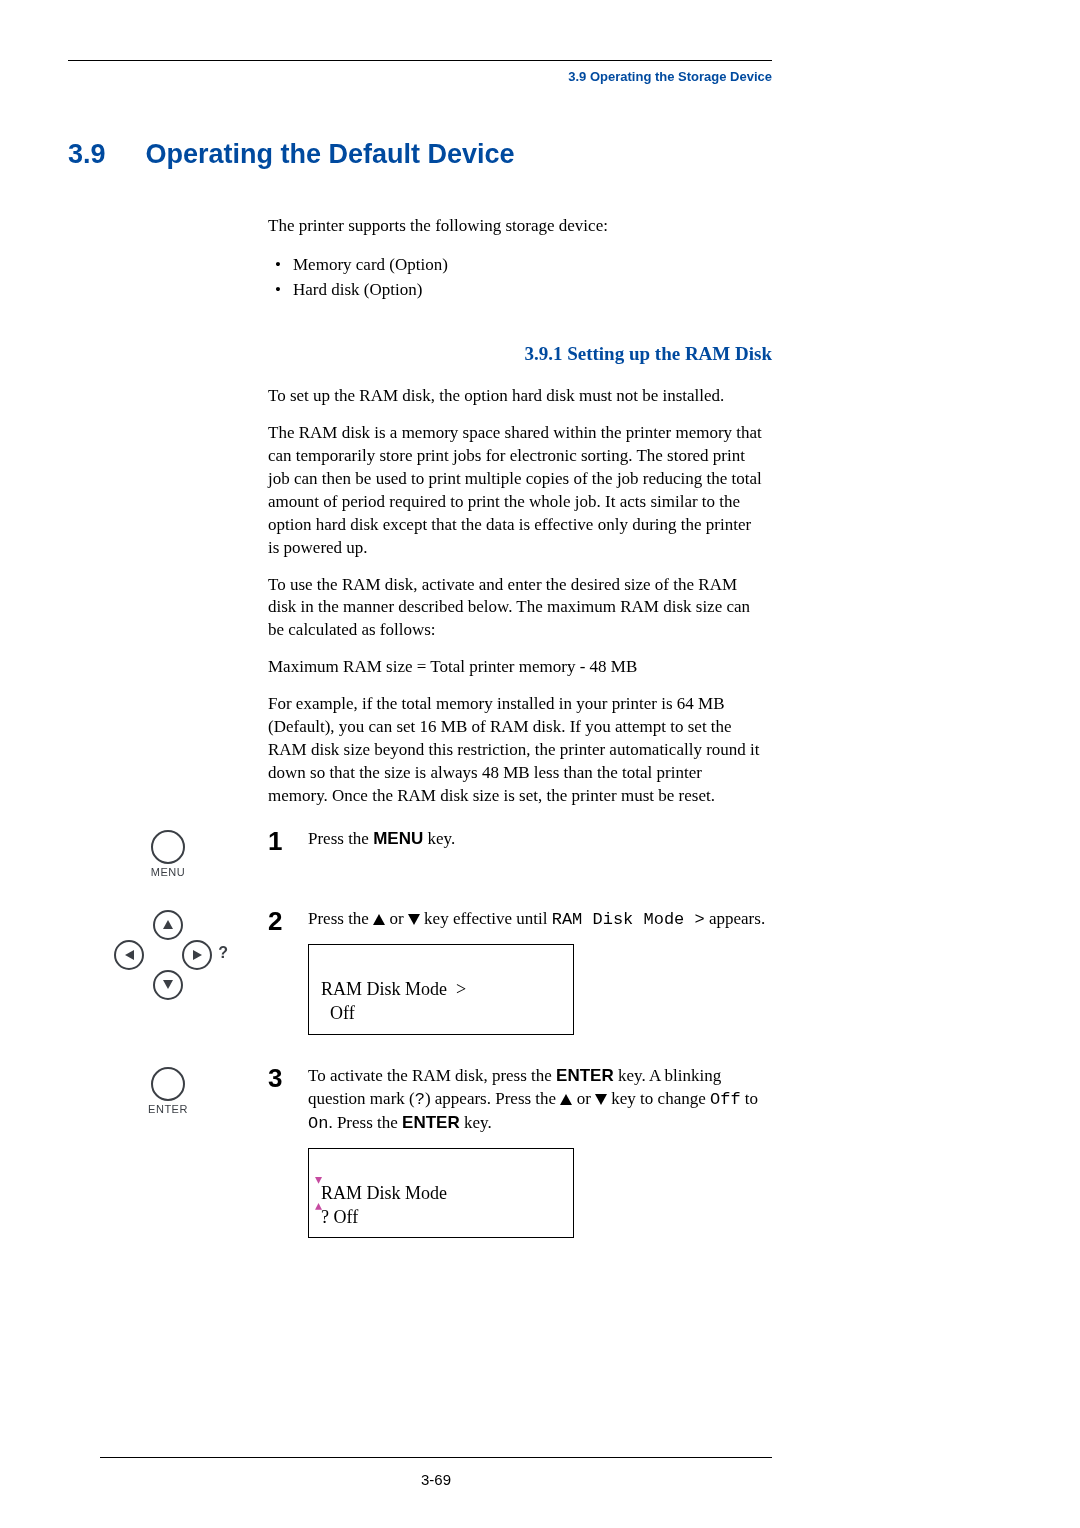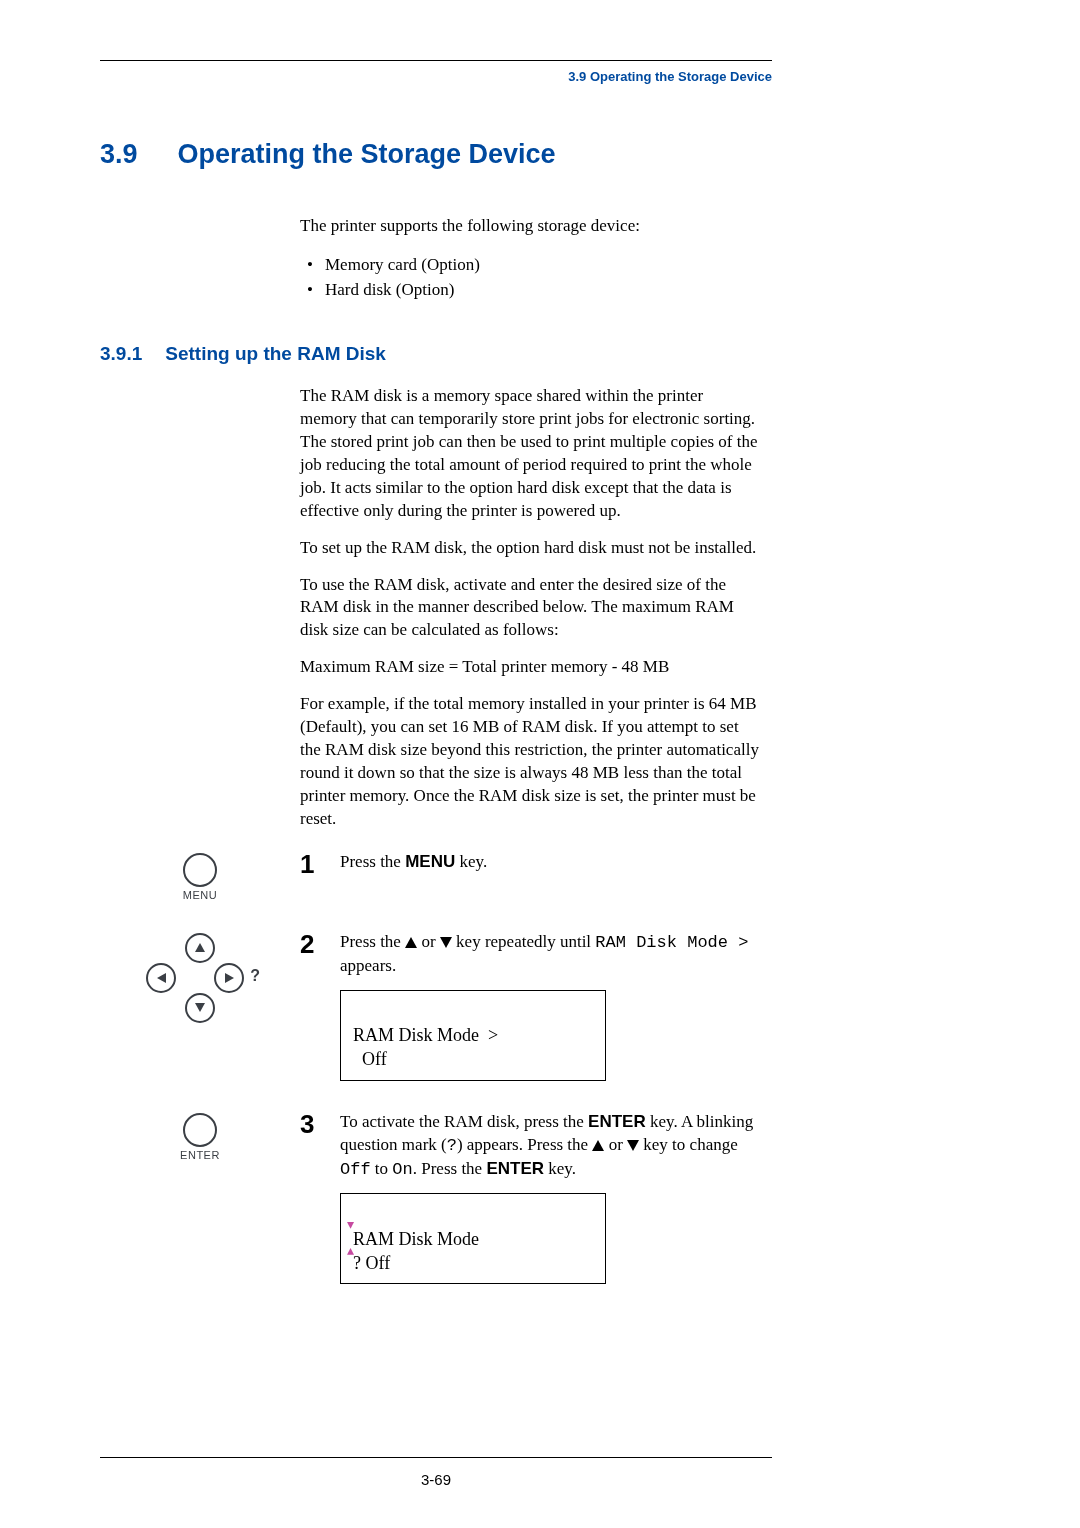--- a/index.html
+++ b/index.html
@@ -6,21 +6,21 @@
     margin: 0;
     padding: 0;
     font-family: "Times New Roman", Times, serif;
     background: #fff;
     color: #000;
   }
   .page {
     width: 872px;
     height: 1528px;
     box-sizing: border-box;
-    padding: 60px 100px 40px 100px;
+    padding: 60px 100px 40px 68px;
     position: relative;
   }
   .header-rule {
     border-top: 1.5px solid #000;
     margin-bottom: 8px;
   }
   .running-head {
     text-align: right;
     color: #004a9f;
     font-family: Arial, Helvetica, sans-serif;
@@ -57,24 +57,25 @@
     list-style: none;
     position: relative;
   }
   ul.bullets li::before {
     content: "•";
     position: absolute;
     left: -18px;
   }
   h2.subsection {
     color: #004a9f;
-    font-family: Liberation Sans, sans-serif;
+    font-family: Liberation Serif, serif;
     font-weight: bold;
     font-size: 19px;
     margin: 40px 0 20px 0;
+    text-align: right;
   }
   h2.subsection .num {
     display: inline-block;
     width: 60px;
   }
   .mono {
     font-family: "Courier New", Courier, monospace;
   }
   .step-row {
     display: flex;
@@ -224,39 +225,39 @@
 </head>
 <body>
 
 <div class="page">
 
   <div class="header-rule"></div>
   <div class="running-head">3.9 Operating the Storage Device</div>
 
   <h1 class="section">
     <span class="num">3.9</span>
-    <span>Operating the Storage Device</span>
+    <span>Operating the Default Device</span>
   </h1>
 
   <div class="body-indent">
     <p>The printer supports the following storage device:</p>
     <ul class="bullets">
       <li>Memory card (Option)</li>
       <li>Hard disk (Option)</li>
     </ul>
   </div>
 
   <h2 class="subsection">
     <span class="num">3.9.1</span>
     <span>Setting up the RAM Disk</span>
   </h2>
 
   <div class="body-indent">
+    <p>To set up the RAM disk, the option hard disk must not be installed.</p>
     <p>The RAM disk is a memory space shared within the printer memory that can temporarily store print jobs for electronic sorting. The stored print job can then be used to print multiple copies of the job reducing the total amount of period required to print the whole job. It acts similar to the option hard disk except that the data is effective only during the printer is powered up.</p>
-    <p>To set up the RAM disk, the option hard disk must not be installed.</p>
     <p>To use the RAM disk, activate and enter the desired size of the RAM disk in the manner described below. The maximum RAM disk size can be calculated as follows:</p>
     <p>Maximum RAM size = Total printer memory - 48 MB</p>
     <p>For example, if the total memory installed in your printer is 64 MB (Default), you can set 16 MB of RAM disk. If you attempt to set the RAM disk size beyond this restriction, the printer automatically round it down so that the size is always 48 MB less than the total printer memory. Once the RAM disk size is set, the printer must be reset.</p>
   </div>
 
   <div class="step-row">
     <div class="step-left">
       <span class="circ-btn"></span>
       <span class="icon-label">MENU</span>
     </div>
@@ -285,21 +286,21 @@
         <span class="circ-btn small right">
             <span class="tri-right"></span>
           </span>
         <span class="q">?</span>
       </div>
     </div>
     <div class="step-right">
       <div class="step-num">2</div>
       <div class="step-body">
         <p>
-          <span>Press the  </span><span class="tri-up"></span><span> or </span><span class="tri-down"></span><span> key repeatedly until </span><span class="mono">RAM Disk Mode &gt;</span><span> appears.</span>
+          <span>Press the  </span><span class="tri-up"></span><span> or </span><span class="tri-down"></span><span> key effective until </span><span class="mono">RAM Disk Mode &gt;</span><span> appears.</span>
         </p>
         <div class="lcd">
 <span>RAM Disk Mode  &gt;</span>
 <span>  Off</span></div>
       </div>
     </div>
   </div>
 
   <div class="step-row" style="margin-top:30px;">
     <div class="step-left">

